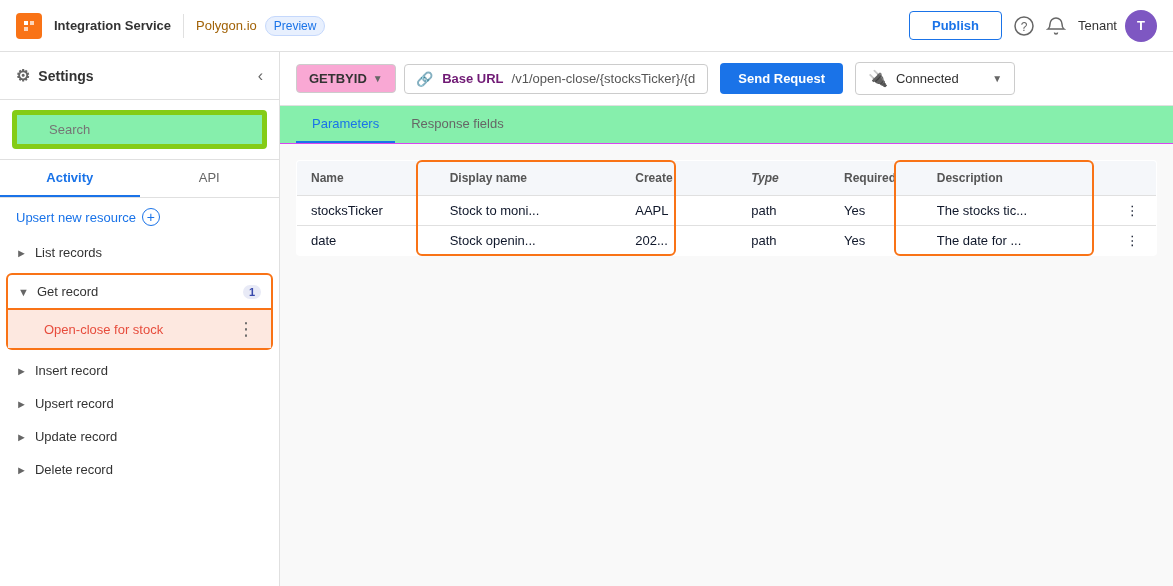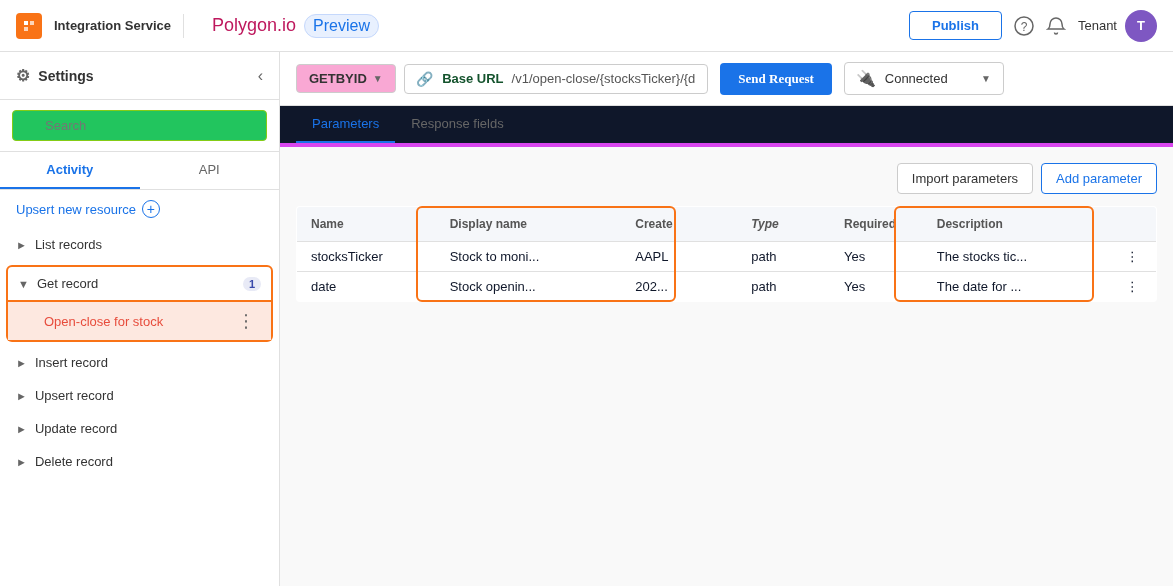--- a/index.html
+++ b/index.html
@@ -8,40 +8,40 @@
     
     .top-nav {
       display: flex; align-items: center; background: #fff;
       border-bottom: 1px solid #e0e0e0; height: 52px; padding: 0 16px;
       position: relative; z-index: 10;
     }
     .top-nav-logo { display: flex; align-items: center; gap: 6px; font-weight: 700; font-size: 13px; color: #333; }
     .logo-box { background: #f97316; border-radius: 4px; width: 26px; height: 26px; display: flex; align-items: center; justify-content: center; }
     .logo-text { font-weight: 700; font-size: 13px; color: #333; margin-left: 6px; }
     .nav-divider { width: 1px; height: 24px; background: #e0e0e0; margin: 0 12px; }
-    .nav-connector { font-size: 18px; color: #be185d; margin-left: 16px; }
-    .nav-preview-badge { background: #e8f0fe; color: #1a73e8; font-size: 16px; padding: 2px 8px; border-radius: 12px; margin-left: 8px; border: 1px solid #c5d8fc; }
+    .nav-connector { font-size: 13px; color: #a16207; }
+    .nav-preview-badge { background: #e8f0fe; color: #1a73e8; font-size: 12px; padding: 2px 8px; border-radius: 12px; margin-left: 8px; border: 1px solid #c5d8fc; }
     .nav-right { margin-left: auto; display: flex; align-items: center; gap: 12px; }
     .publish-btn { border: 1.5px solid #1a73e8; color: #1a73e8; background: #fff; padding: 6px 22px; border-radius: 4px; font-size: 13px; font-weight: 600; cursor: pointer; }
     .nav-icon-btn { background: none; border: none; cursor: pointer; color: #666; font-size: 18px; display: flex; align-items: center; }
     .tenant-area { display: flex; align-items: center; gap: 8px; font-size: 13px; color: #333; }
     .avatar-circle { width: 32px; height: 32px; border-radius: 50%; background: #7e57c2; display: flex; align-items: center; justify-content: center; color: #fff; font-weight: 600; font-size: 13px; }
 
     
     .main-layout { display: flex; height: calc(586px - 52px); }
 
     
     .sidebar { width: 280px; background: #fff; border-right: 1px solid #e0e0e0; display: flex; flex-direction: column; flex-shrink: 0; }
     .sidebar-header { display: flex; align-items: center; justify-content: space-between; padding: 14px 16px; border-bottom: 1px solid #e0e0e0; }
     .sidebar-title { font-weight: 600; font-size: 14px; color: #333; display: flex; align-items: center; gap: 8px; }
     .sidebar-title-icon { font-size: 16px; color: #666; }
     .sidebar-collapse-btn { background: none; border: none; cursor: pointer; color: #666; font-size: 16px; }
 
     .sidebar-search { padding: 10px 12px; border-bottom: 1px solid #e0e0e0; }
-    .sidebar-search-input { width: 100%; border: 1px solid #84cc16; border-radius: 4px; padding: 7px 10px 7px 32px; font-size: 13px; color: #555; background: #22c55e; outline: none; position: relative; }
+    .sidebar-search-input { width: 100%; border: 5px solid #84cc16; border-radius: 4px; padding: 7px 10px 7px 32px; font-size: 13px; color: #555; background: #86efac; outline: none; position: relative; }
     .search-wrapper { position: relative; }
     .search-icon { position: absolute; left: 10px; top: 50%; transform: translateY(-50%); color: #999; font-size: 14px; }
 
     .sidebar-tabs { display: flex; border-bottom: 1px solid #e0e0e0; }
     .sidebar-tab { flex: 1; text-align: center; padding: 10px 0; font-size: 13px; font-weight: 500; color: #666; cursor: pointer; border-bottom: 2px solid transparent; }
     .sidebar-tab.active { color: #1a73e8; border-bottom: 2px solid #1a73e8; font-weight: 600; }
 
     .sidebar-create { display: flex; align-items: center; gap: 6px; padding: 10px 16px; color: #1a73e8; font-size: 13px; cursor: pointer; }
     .create-icon { width: 18px; height: 18px; border-radius: 50%; border: 1.5px solid #1a73e8; display: flex; align-items: center; justify-content: center; font-size: 14px; color: #1a73e8; line-height: 1; }
 
@@ -58,30 +58,30 @@
 
     
     .content { flex: 1; background: #f9f9f9; display: flex; flex-direction: column; overflow: hidden; }
 
     
     .content-toolbar { display: flex; align-items: center; gap: 8px; padding: 10px 16px; background: #fff; border-bottom: 1px solid #e0e0e0; }
     .method-dropdown { display: flex; align-items: center; gap: 6px; background: #f9a8d4; border: 1px solid #ccc; border-radius: 4px; padding: 6px 12px; font-size: 13px; font-weight: 600; cursor: pointer; color: #333; }
     .method-arrow { font-size: 10px; color: #666; }
 
     .base-url-section { display: flex; align-items: center; gap: 8px; border: 1px solid #ccc; border-radius: 4px; padding: 6px 12px; background: #fff; font-size: 13px; color: #333; }
-    .base-url-label { color: #14532d; font-weight: 600; display: flex; align-items: center; gap: 4px; }
+    .base-url-label { color: #701a75; font-weight: 600; display: flex; align-items: center; gap: 4px; }
     .url-path { color: #555; font-size: 13px; }
 
-    .send-request-btn { background: #1a73e8; color: #fff; border: none; border-radius: 4px; padding: 8px 18px; font-size: 13px; font-weight: 600; cursor: pointer; margin-left: 4px; font-family: Liberation Serif, serif; }
+    .send-request-btn { background: #1a73e8; color: #fff; border: none; border-radius: 4px; padding: 8px 18px; font-size: 13px; font-weight: 600; cursor: pointer; margin-left: 4px; }
 
     .connected-section { display: flex; align-items: center; gap: 8px; border: 1px solid #ccc; border-radius: 4px; padding: 6px 12px; background: #fff; font-size: 13px; color: #333; margin-left: 4px; min-width: 160px; justify-content: space-between; }
     .connected-arrow { font-size: 10px; color: #666; }
 
     
-    .content-tabs { display: flex; border-bottom: 4px solid #d946ef; background: #0f172a; padding: 0 16px; }
+    .content-tabs { display: flex; border-bottom: 1px solid #d946ef; background: #86efac; padding: 0 16px; }
     .content-tab { padding: 10px 16px; font-size: 13px; color: #666; cursor: pointer; border-bottom: 2px solid transparent; }
     .content-tab.active { color: #1a73e8; border-bottom: 2px solid #1a73e8; font-weight: 500; }
 
     
     .table-area { flex: 1; padding: 16px; overflow: auto; }
     .table-actions { display: flex; justify-content: flex-end; gap: 8px; margin-bottom: 12px; }
     .table-action-btn { background: #fff; border: 1px solid #ccc; border-radius: 4px; padding: 7px 14px; font-size: 13px; color: #333; cursor: pointer; }
     .table-action-btn.primary { border-color: #1a73e8; color: #1a73e8; font-weight: 500; }
 
     
@@ -262,24 +262,20 @@
         <span class="connected-arrow">▼</span>
       </div>
     </div>
 
     <div class="content-tabs">
       <div class="content-tab active">Parameters</div>
       <div class="content-tab">Response fields</div>
     </div>
 
     <div class="table-area">
-      <div class="table-actions">
-        <button class="table-action-btn">Import parameters</button>
-        <button class="table-action-btn primary">Add parameter</button>
-      </div>
 
       <div class="table-wrapper" style="position:relative;">
 
         <div style="
           position:absolute;
           border: 2.5px solid #f97316;
           border-radius: 6px;
           top: 0px;
           left: 120px;
           width: 260px;

